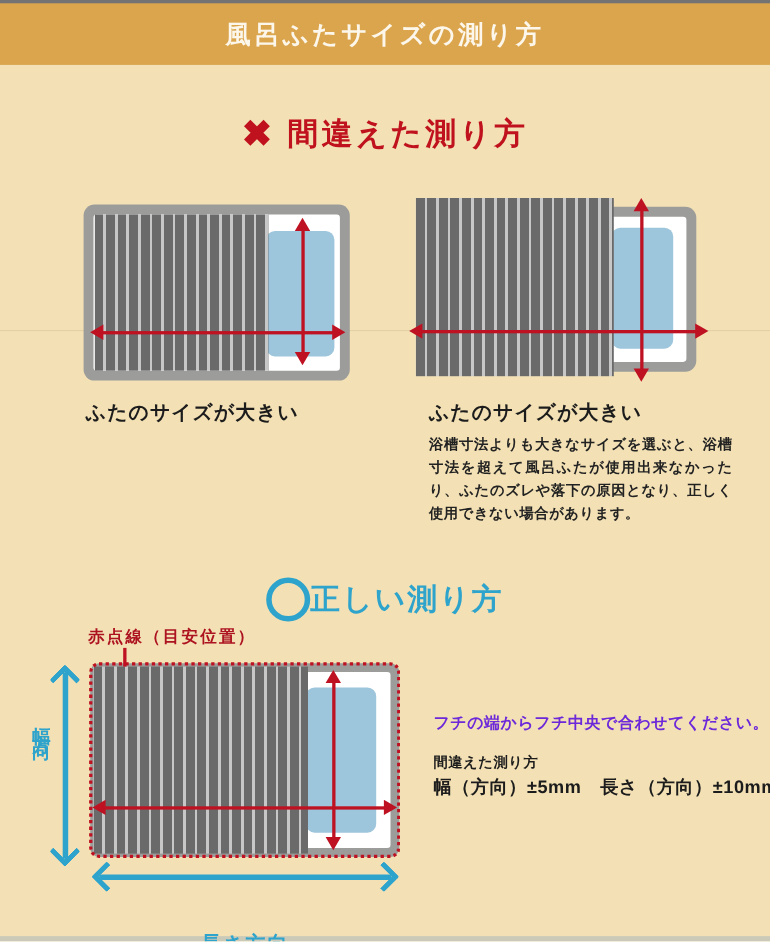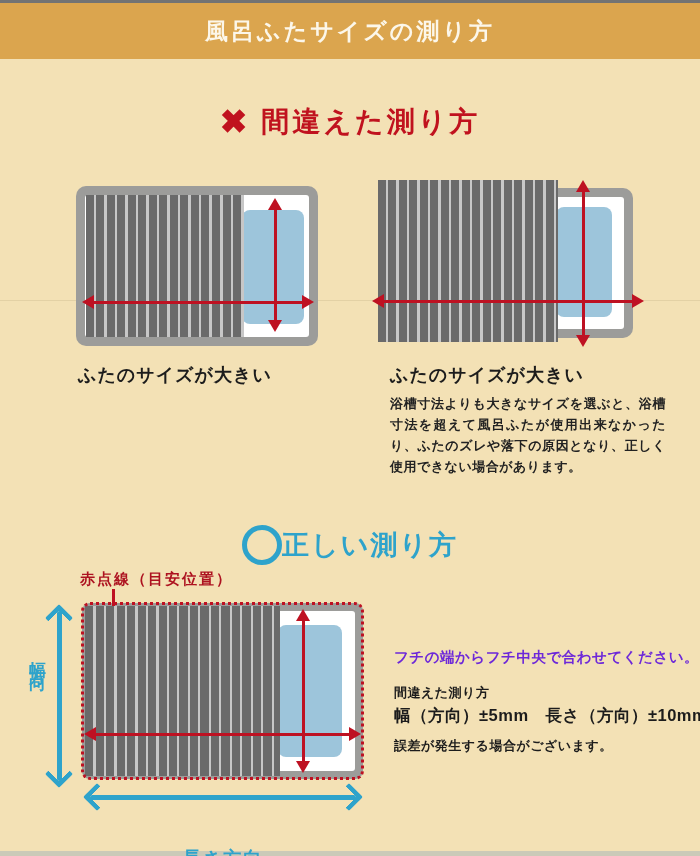--- a/index.html
+++ b/index.html
@@ -173,16 +173,15 @@
     </div>
   <div class="width-label">幅方向</div>
   <div class="ta-h" style="left:85px; top:784px; width:276px;">
       <div class="sh"></div>
     </div>
   <div class="length-label">長さ方向</div>
 
   <div class="note1">フチの端からフチ中央で合わせてください。</div>
   <div class="note2">間違えた測り方</div>
   <div class="note3">幅（方向）±5mm　長さ（方向）±10mm</div>
-  <div class="note4">誤差が発生する場合がございます。</div>
 
   <div class="footer-strip"></div>
 </div>
 
 </body></html>

